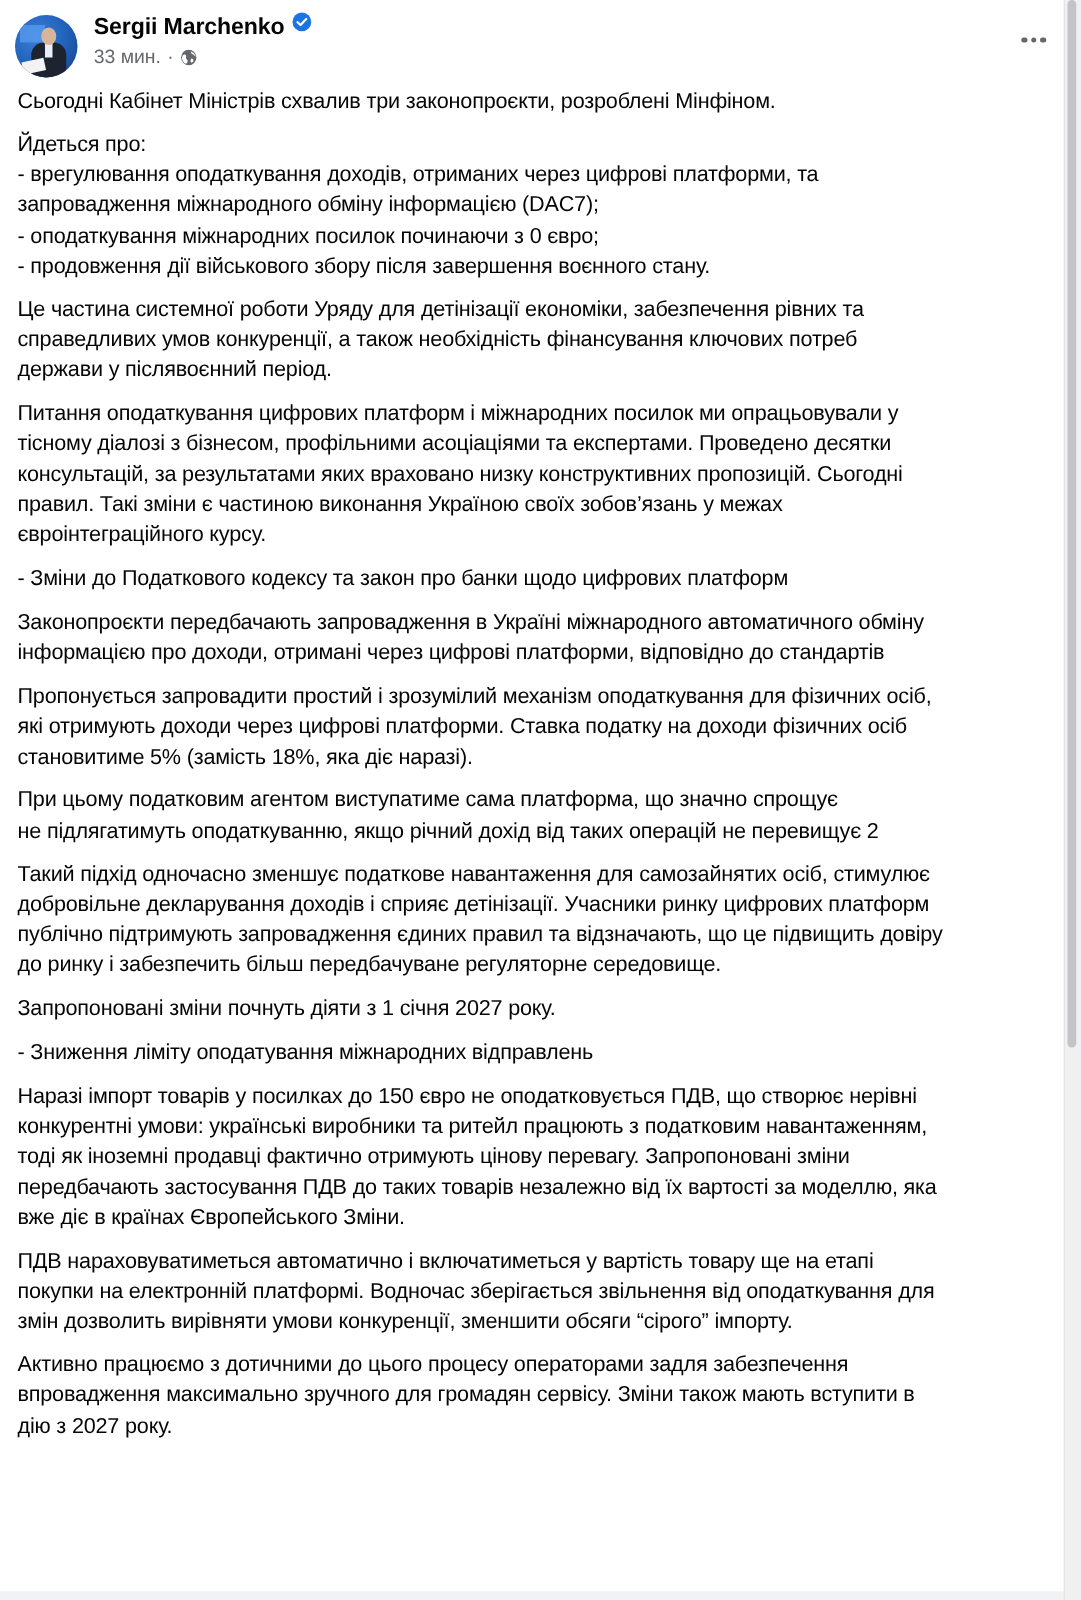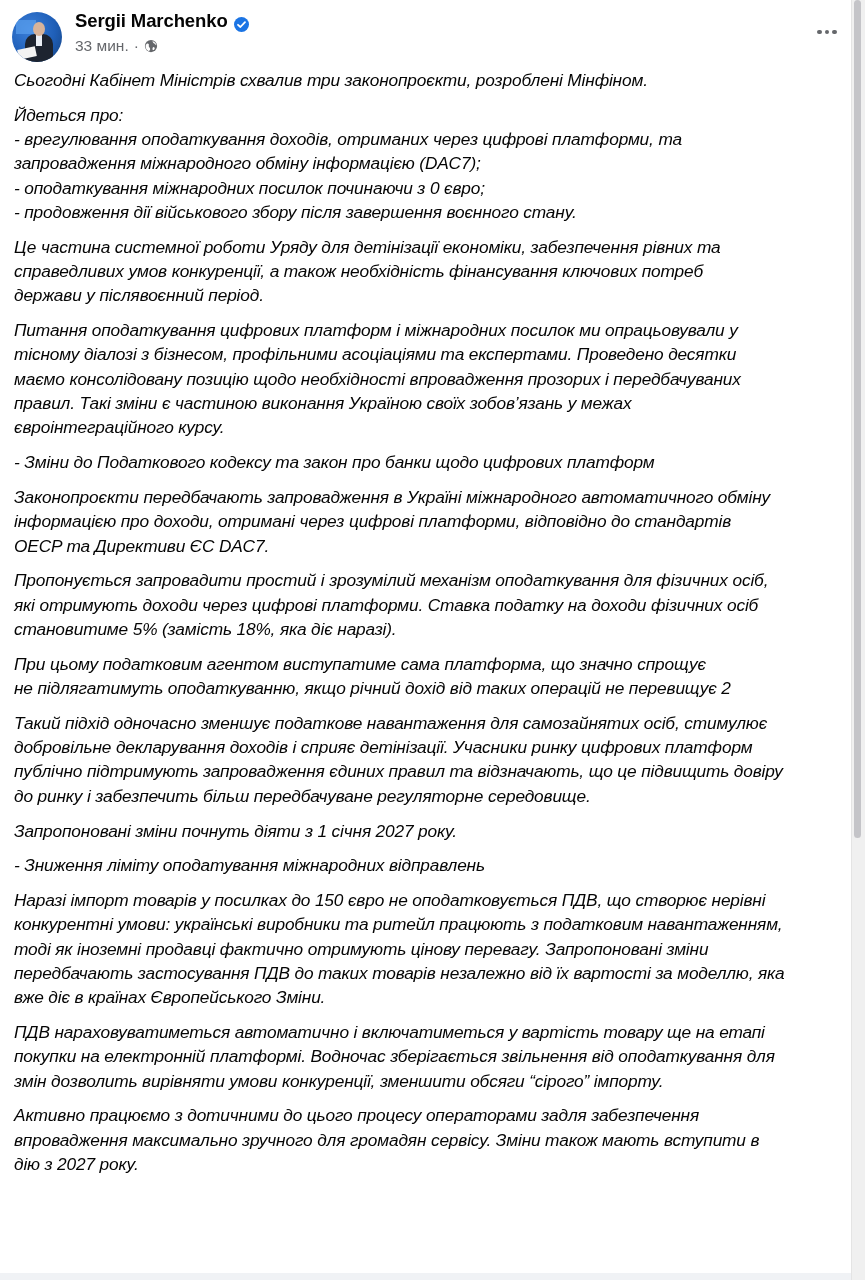--- a/index.html
+++ b/index.html
@@ -18,42 +18,42 @@
   .avatar {
     position: absolute; left: 0; top: 2px; width: 50px; height: 50px; border-radius: 50%;
     overflow: hidden;
     background: radial-gradient(circle at 35% 35%, #3b7fd9 0%, #1f5fb8 55%, #143f7a 100%);
   }
   .avatar .screen { position:absolute; left:4px; top:8px; width:20px; height:14px; background:#5aa0ee; opacity:.7; }
   .avatar .head { position:absolute; left:21px; top:10px; width:12px; height:14px; border-radius:50%; background:#d8b49a; }
   .avatar .body { position:absolute; left:13px; top:22px; width:28px; height:30px; border-radius:10px 10px 0 0; background:#1d2430; }
   .avatar .shirt { position:absolute; left:24px; top:22px; width:6px; height:12px; background:#e9eef5; }
   .avatar .paper { position:absolute; left:6px; top:36px; width:18px; height:10px; background:#f3f3f3; transform: rotate(-12deg); }
-  .author-row { position: absolute; left: 63px; top: 0; display: flex; align-items: flex-end; }
+  .author-row { position: absolute; left: 63px; top: 0; display: flex; align-items: flex-start; }
   .author-name { font-weight: bold; font-size: 18.5px; color: #050505; letter-spacing: -0.1px; }
   .verified {
     display: inline-block; width: 15px; height: 15px; margin-left: 6px; border-radius: 50%;
     background: #1b74e4; position: relative;
   }
   .verified svg { position: absolute; left: 0; top: 0; }
   .meta-row { position: absolute; left: 63px; top: 27px; display: flex; align-items: center; font-size: 15.5px; color: #65676b; }
   .meta-sep { margin: 0 5px; }
   .globe { display:inline-block; width:14px; height:14px; }
   .more-btn {
     position: absolute; right: 0px; top: 12px; width: 30px; height: 20px;
     display: flex; align-items: center; justify-content: center; gap: 3px; cursor: pointer;
   }
   .more-btn span { width: 4.5px; height: 4.5px; border-radius: 50%; background: #65676b; display: inline-block; }
 
   .content {
     position: absolute; left: 14px; top: 68px; width: 838px;
     font-size: 17.3px; line-height: 24.3px; color: #050505;
     letter-spacing: -0.15px;
   }
-  .para { margin: 0 0 10.5px 0; font-style: italic; }
+  .para { margin: 0 0 10.5px 0; }
   .line { display: block; white-space: nowrap; }
 
   .scrollbar {
     position: absolute; right: 0; top: 0; width: 13px; height: 1280px; background: #f0f0f0;
     border-left: 1px solid #e4e4e4;
   }
   .scroll-thumb {
     position: absolute; left: 2px; top: 0; width: 7px; height: 838px; border-radius: 4px;
     background: #c4c4c8;
   }
@@ -112,31 +112,30 @@
         <span class="line">- продовження дії військового збору після завершення воєнного стану.</span>
       </div>
       <div class="para">
         <span class="line">Це частина системної роботи Уряду для детінізації економіки, забезпечення рівних та</span>
         <span class="line">справедливих умов конкуренції, а також необхідність фінансування ключових потреб</span>
         <span class="line">держави у післявоєнний період.</span>
       </div>
       <div class="para">
         <span class="line">Питання оподаткування цифрових платформ і міжнародних посилок ми опрацьовували у</span>
         <span class="line">тісному діалозі з бізнесом, профільними асоціаціями та експертами. Проведено десятки</span>
-        <span class="line">маємо консолідовану позицію щодо необхідності впровадження прозорих і передбачуваних</span>
+        <span class="line">консультацій, за результатами яких враховано низку конструктивних пропозицій. Сьогодні</span>
         <span class="line">правил. Такі зміни є частиною виконання Україною своїх зобов’язань у межах</span>
         <span class="line">євроінтеграційного курсу.</span>
       </div>
       <div class="para">
         <span class="line">- Зміни до Податкового кодексу та закон про банки щодо цифрових платформ</span>
       </div>
       <div class="para">
         <span class="line">Законопроєкти передбачають запровадження в Україні міжнародного автоматичного обміну</span>
         <span class="line">інформацією про доходи, отримані через цифрові платформи, відповідно до стандартів</span>
-        <span class="line">OECP та Директиви ЄС DAC7.</span>
       </div>
       <div class="para">
         <span class="line">Пропонується запровадити простий і зрозумілий механізм оподаткування для фізичних осіб,</span>
         <span class="line">які отримують доходи через цифрові платформи. Ставка податку на доходи фізичних осіб</span>
         <span class="line">становитиме 5% (замість 18%, яка діє наразі).</span>
       </div>
       <div class="para">
         <span class="line">При цьому податковим агентом виступатиме сама платформа, що значно спрощує</span>
         <span class="line">не підлягатимуть оподаткуванню, якщо річний дохід від таких операцій не перевищує 2</span>
       </div>

